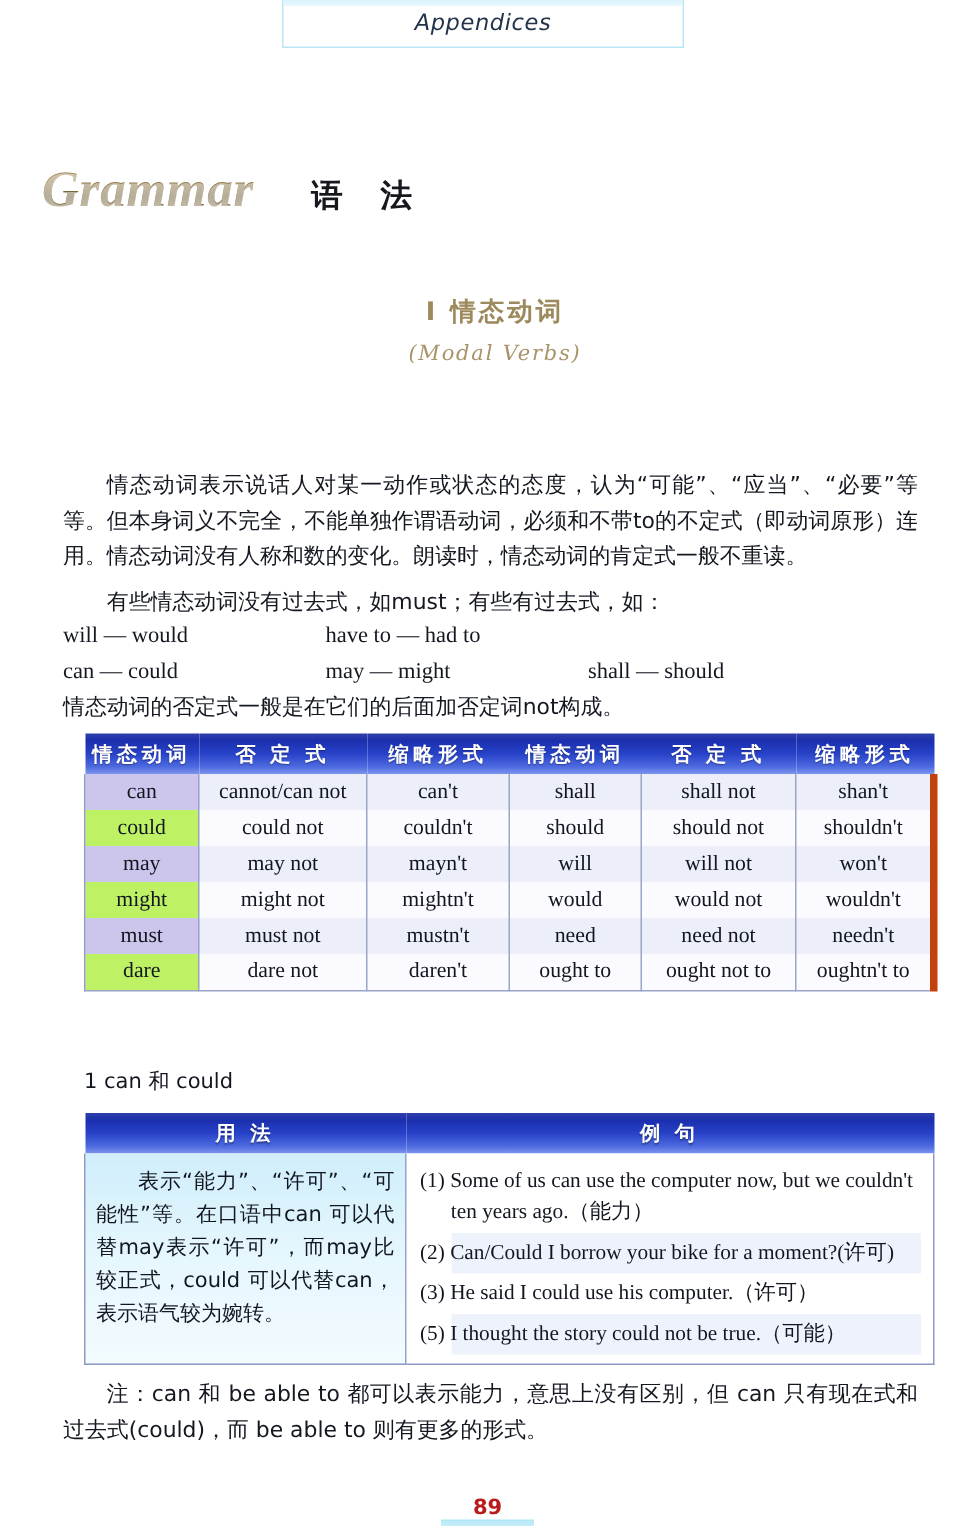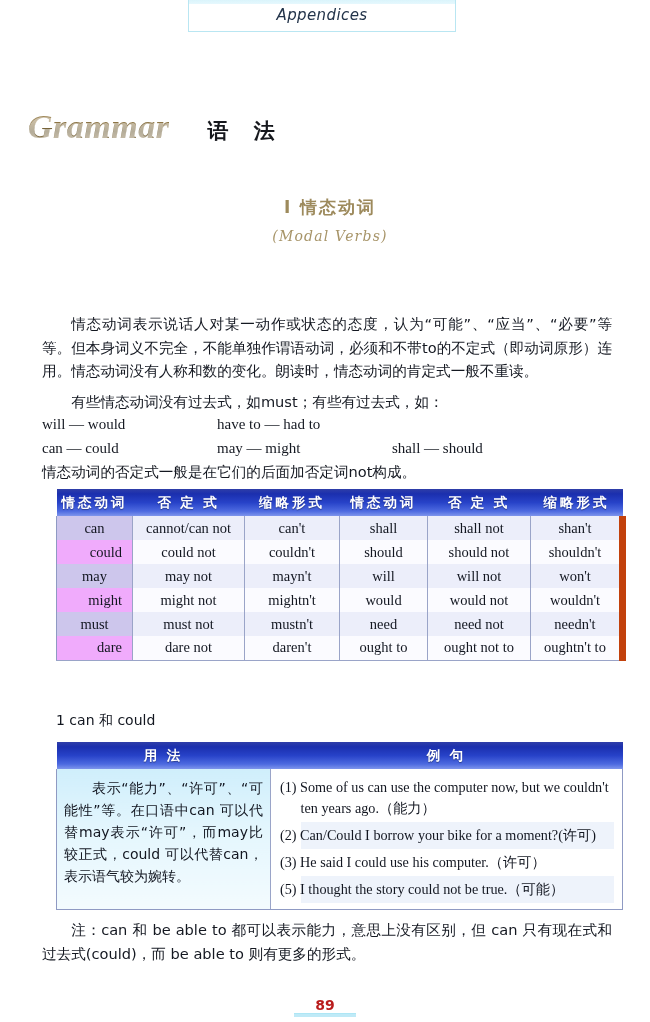--- a/index.html
+++ b/index.html
@@ -127,21 +127,21 @@
   
   .ptable {
     position: absolute;
     left: 56px;
     width: 566px;
     border-collapse: collapse;
     table-layout: fixed;
   }
   .ptable th {
     height: 27px;
-    font-family: Liberation Serif, serif;
+    font-family: Liberation Sans, sans-serif;
     font-weight: bold;
     font-size: 13.5px;
     letter-spacing: 3px;
     color: #ffffff;
     text-align: center;
     border: none;
     background: linear-gradient(180deg,#2f3ea8 0%, #1b2fae 18%, #2742c8 50%, #4d6ae0 82%, #7e95ec 100%);
     text-shadow: 0 1px 1px rgba(0,0,0,.35);
   }
   .ptable td {
@@ -150,29 +150,29 @@
     font-family: "Liberation Serif", "DejaVu Serif", serif;
     font-size: 14.5px;
     color: #121620;
   }
 
   
   #modal-table { top: 489px; }
   #modal-table td {
     height: 24px;
     text-align: center;
-    padding: 0 10px;
+    padding: 0 0;
   }
   #modal-table tbody tr.odd  td { background: #eceefa; }
   #modal-table tbody tr.even td { background: #fbfbff; }
   #modal-table tbody tr.odd  td.tint { background: #cdc6ec; }
-  #modal-table tbody tr.even td.tint { background: #f0abfc; text-align: right; }
+  #modal-table tbody tr.even td.tint { background: #bef264; }
   #modal-table tbody tr:last-child td { border-bottom: 1px solid #9aa4c8; }
   #modal-table td.edge-l { border-left: 1px solid #8f9ac3; }
-  #modal-table td.edge-r { border-right: 7px solid #c2410c; }
+  #modal-table td.edge-r { border-right: 5px solid #c2410c; }
 
   
   #subhead-can-could {
     position: absolute;
     left: 56px; top: 712px;
     font-family: "DejaVu Sans", sans-serif;
     font-size: 14px;
     color: #131720;
   }
 

